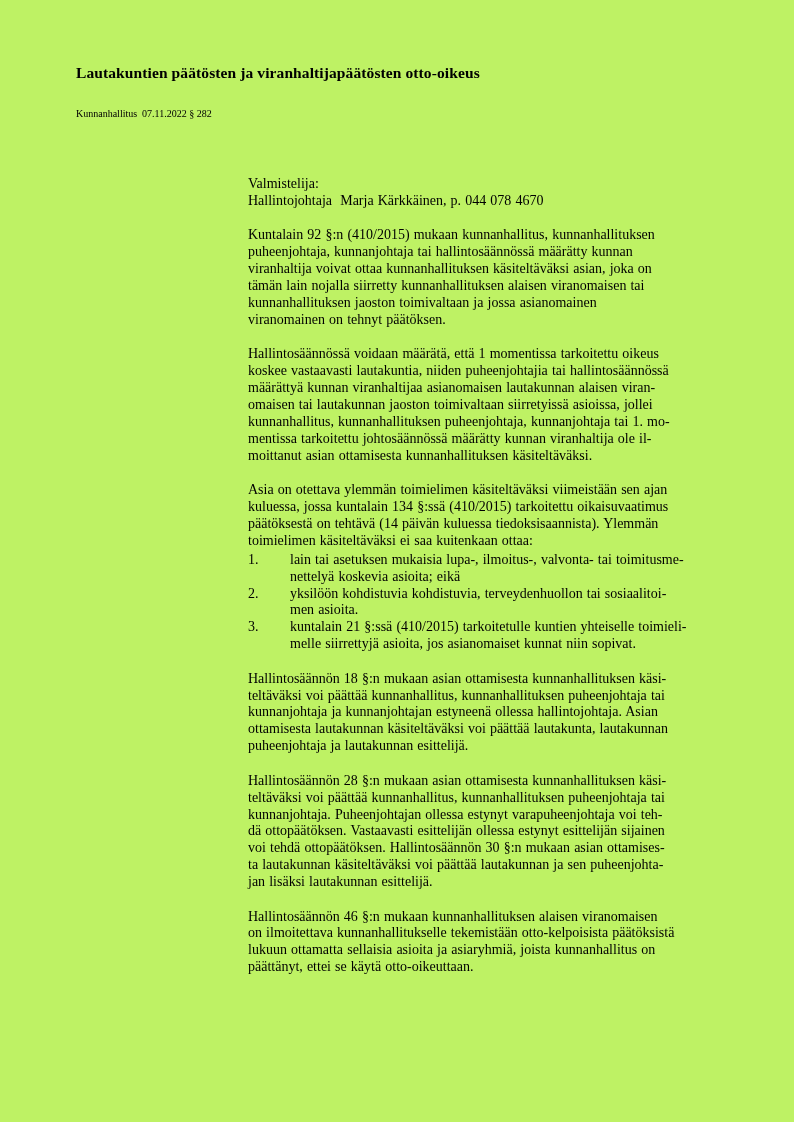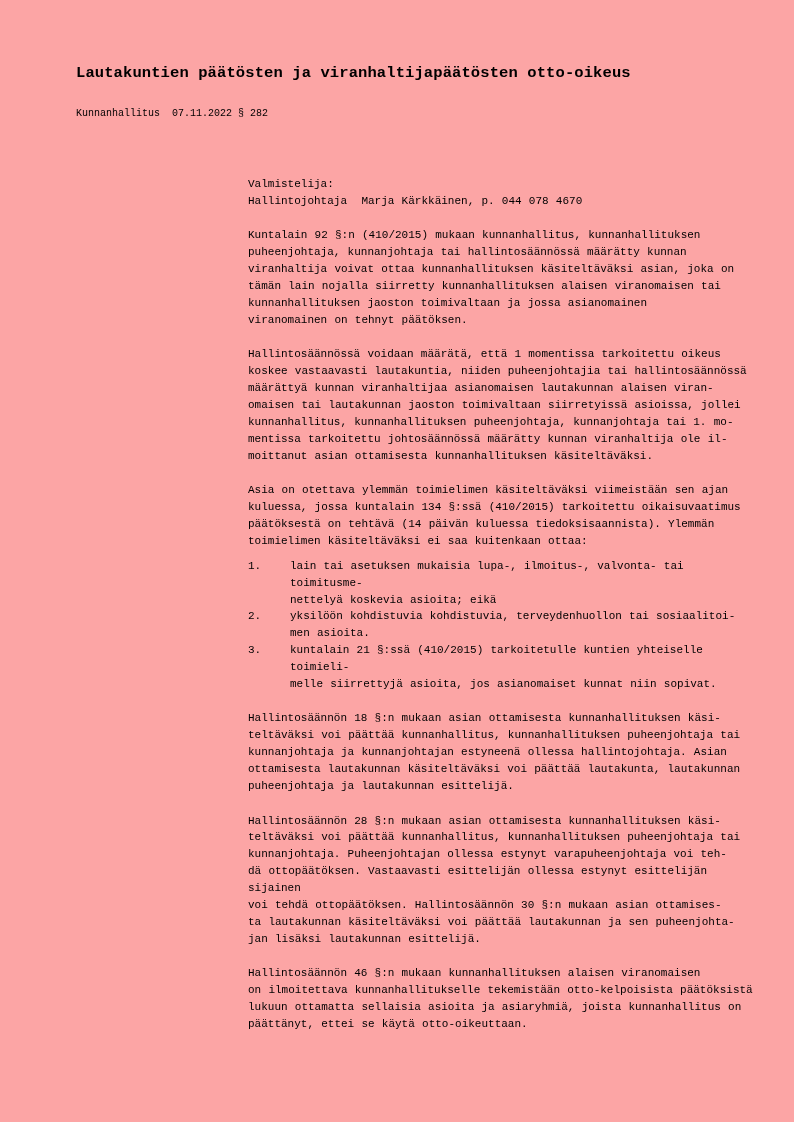--- a/index.html
+++ b/index.html
@@ -4,23 +4,23 @@
 <style>
   html, body {
     margin: 0;
     padding: 0;
     background: #ffffff;
   }
   .page {
     position: relative;
     width: 794px;
     height: 1122px;
-    background: #fca5a5;
+    background: #bef264;
     overflow: hidden;
-    font-family: Liberation Mono, monospace;
+    font-family: Liberation Serif, serif;
     color: #000000;
   }
   .doc-title {
     position: absolute;
     left: 76px;
     top: 64px;
     font-size: 15.5px;
     font-weight: bold;
     letter-spacing: 0.1px;
     white-space: pre;
@@ -30,30 +30,30 @@
     left: 76px;
     top: 108px;
     font-size: 10px;
     white-space: pre;
   }
   .content {
     position: absolute;
     left: 248px;
     top: 176px;
     width: 515px;
-    font-size: 11px;
+    font-size: 14px;
     line-height: 16.9px;
     word-spacing: 0.6px;
   }
   .para {
     white-space: pre-wrap;
     margin: 0 0 17.5px 0;
   }
   .para.no-gap {
-    margin-bottom: 8px;
+    margin-bottom: 2px;
   }
   .olist {
     margin: 0 0 17.5px 0;
   }
   .li-row {
     display: flex;
     align-items: flex-start;
   }
   .li-num {
     flex: 0 0 42px;

